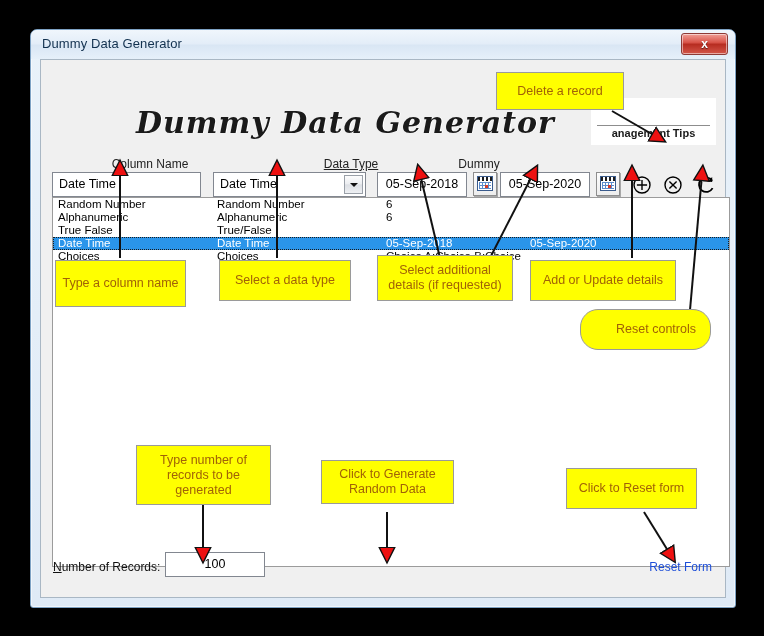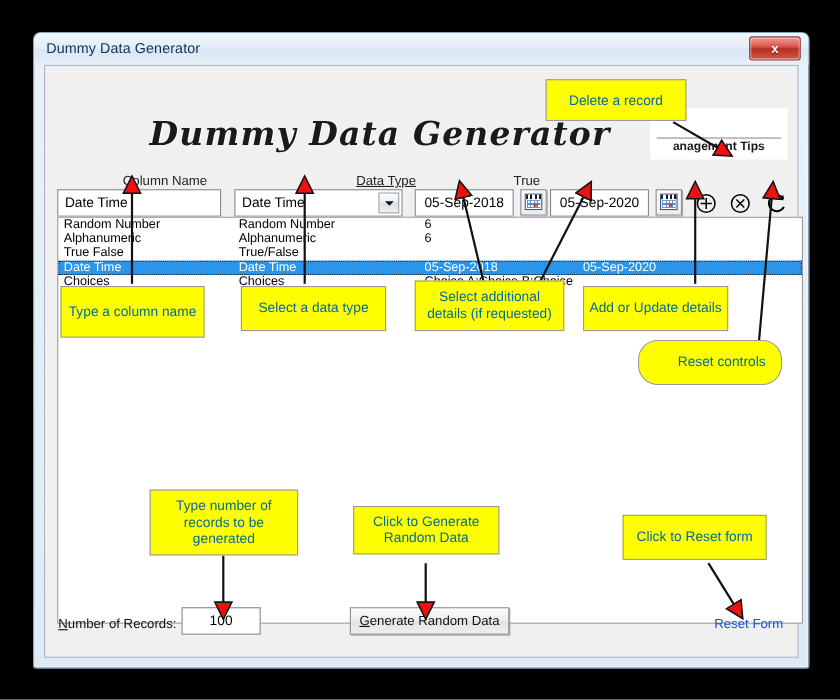--- a/index.html
+++ b/index.html
@@ -158,21 +158,21 @@
   #resetlink{
     position:absolute;right:13px;top:17px;font-size:12px;color:#1d4ed8;
     white-space:nowrap;cursor:pointer;
   }
 
   
   #overlay{position:absolute;left:0;top:0;width:764px;height:636px;pointer-events:none;}
   .callout{
     position:absolute;background:#ffff00;border:1px solid #9a9a9a;
     box-sizing:border-box;
-    font-size:12.5px;color:#0369a1;text-align:center;
+    font-size:12.5px;color:#a16207;text-align:center;
     display:flex;align-items:center;justify-content:center;
     line-height:15px;padding:2px 4px;
   }
   .callout.r{text-align:right;justify-content:flex-end;padding-right:14px;}
 </style>
 </head>
 <body>
 
 <div id="window">
 
@@ -187,21 +187,21 @@
 
     <div id="apptitle">Dummy Data Generator</div>
 
     <div id="logo">
       <div class="rule"></div>
       <div class="l2">anagement Tips</div>
     </div>
 
     <div class="fieldlabel" style="left:11px;top:97px;width:196px;">Column Name</div>
     <div class="fieldlabel" style="left:212px;top:97px;width:196px;text-decoration:underline;">Data Type</div>
-    <div class="fieldlabel" style="left:340px;top:97px;width:196px;">True</div>
+    <div class="fieldlabel" style="left:340px;top:97px;width:196px;">Dummy</div>
 
     <div class="tbox" style="left:11px;top:112px;width:149px;">Date Time</div>
 
     <div class="combo" style="left:172px;top:112px;width:153px;">
       <span>Date Time</span>
       <span class="arrowbtn">
           <i></i>
         </span>
     </div>
 
@@ -270,22 +270,21 @@
       <div class="lrow">
         <span class="c0">Choices</span>
         <span class="c1">Choices</span>
         <span class="c2">Choice A;Choice B;Choice</span>
         <span class="c3"></span>
       </div>
     </div>
 
     <div id="bottombar">
       <div id="norlabel"><u>N</u><span>umber of Records:</span></div>
-      <div class="tbox" style="left:124px;top:9px;width:72px;text-align:center;padding-left:0;">100</div>
-      <div id="genbtn"><u>G</u><span>enerate Random Data</span></div>
+      <div class="tbox" style="left:124px;top:9px;width:100px;text-align:center;padding-left:0;">100</div>
       <div id="resetlink">Reset Form</div>
     </div>
 
   </div>
 </div>
 
 <svg id="overlay">
   <defs>
     <marker id="ah" markerWidth="9" markerHeight="9" refX="3.2" refY="4.5" orient="auto" markerUnits="strokeWidth">
       <path d="M0.4,0.6 L8.2,4.5 L0.4,8.4 Z" fill="#ee1111" stroke="#111" stroke-width="0.7"></path>
@@ -310,20 +309,20 @@
   <path d="M387,512 L387,553" stroke="#111" stroke-width="2" fill="none" marker-end="url(#ah)"></path>
 
   <path d="M644,512 L670,554" stroke="#111" stroke-width="2" fill="none" marker-end="url(#ah)"></path>
 </svg>
 
 <div class="callout" style="left:496px;top:72px;width:128px;height:38px;">Delete a record</div>
 <div class="callout" style="left:55px;top:260px;width:131px;height:47px;">Type a column name</div>
 <div class="callout" style="left:219px;top:260px;width:132px;height:41px;">Select a data type</div>
 <div class="callout" style="left:377px;top:255px;width:136px;height:46px;white-space:pre-line;">Select additional
 details (if requested)</div>
-<div class="callout" style="left:530px;top:260px;width:132px;height:41px;">Add or Update details</div>
+<div class="callout" style="left:530px;top:260px;width:146px;height:41px;">Add or Update details</div>
 <div class="callout r" style="left:580px;top:309px;width:131px;height:41px;border-radius:18px;">Reset controls</div>
 <div class="callout" style="left:136px;top:445px;width:135px;height:60px;white-space:pre-line;">Type number of
 records to be
 generated</div>
 <div class="callout" style="left:321px;top:460px;width:133px;height:44px;white-space:pre-line;">Click to Generate
 Random Data</div>
 <div class="callout" style="left:566px;top:468px;width:131px;height:41px;">Click to Reset form</div>
 
 </body></html>

